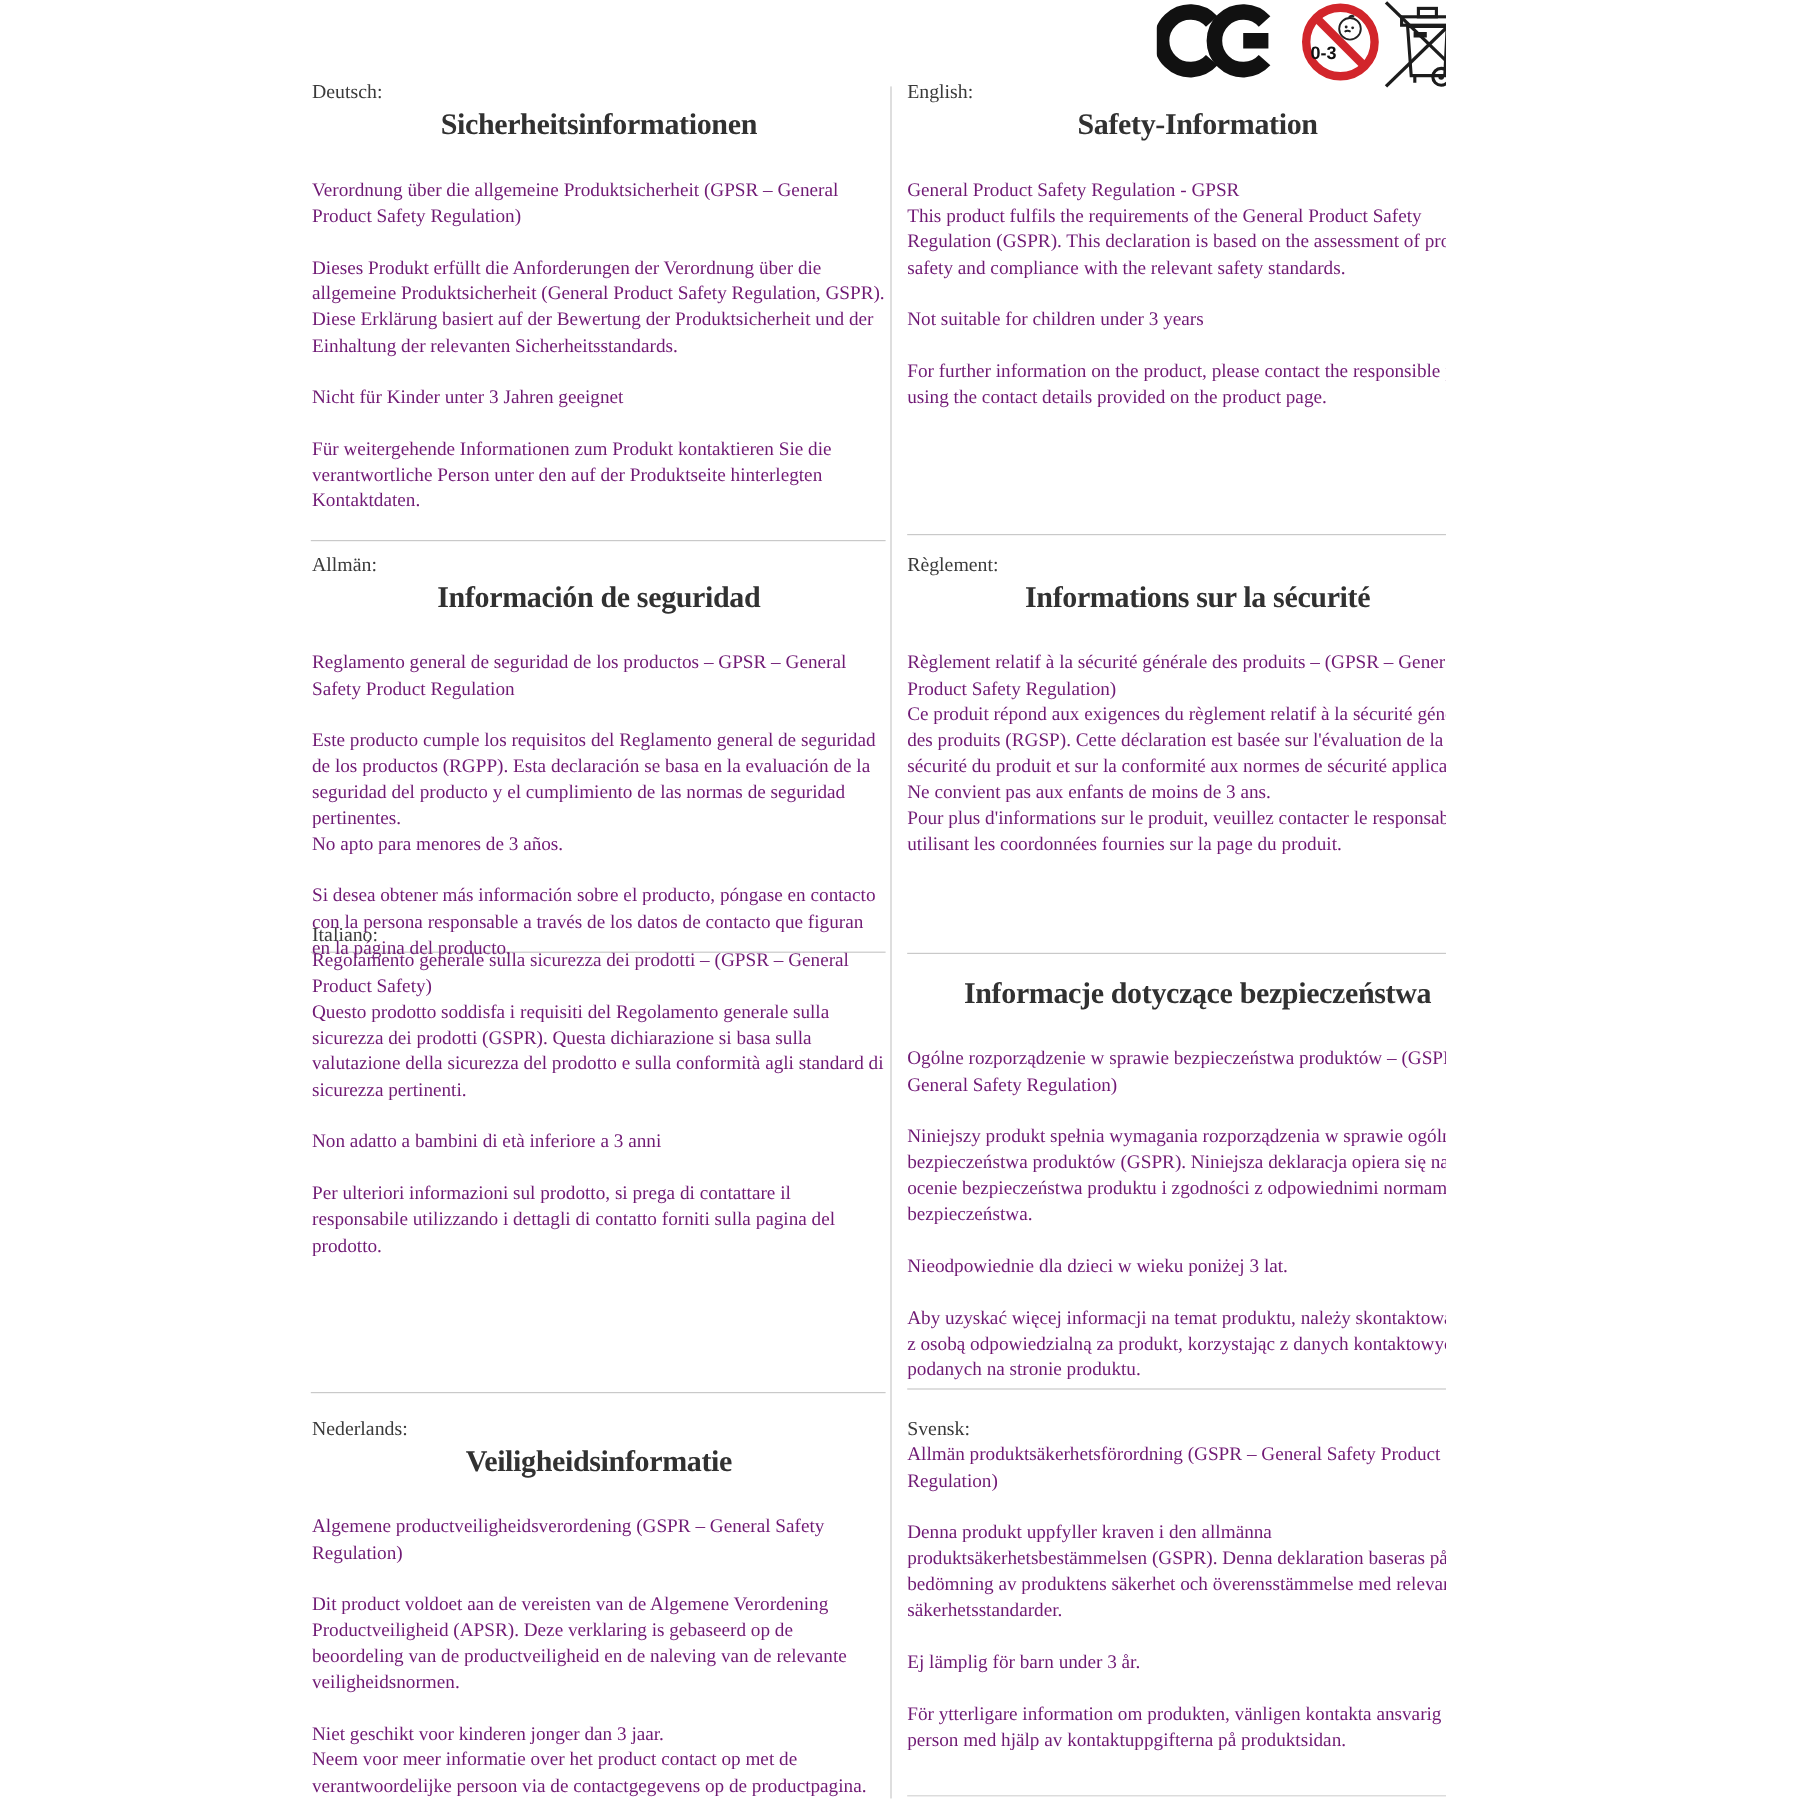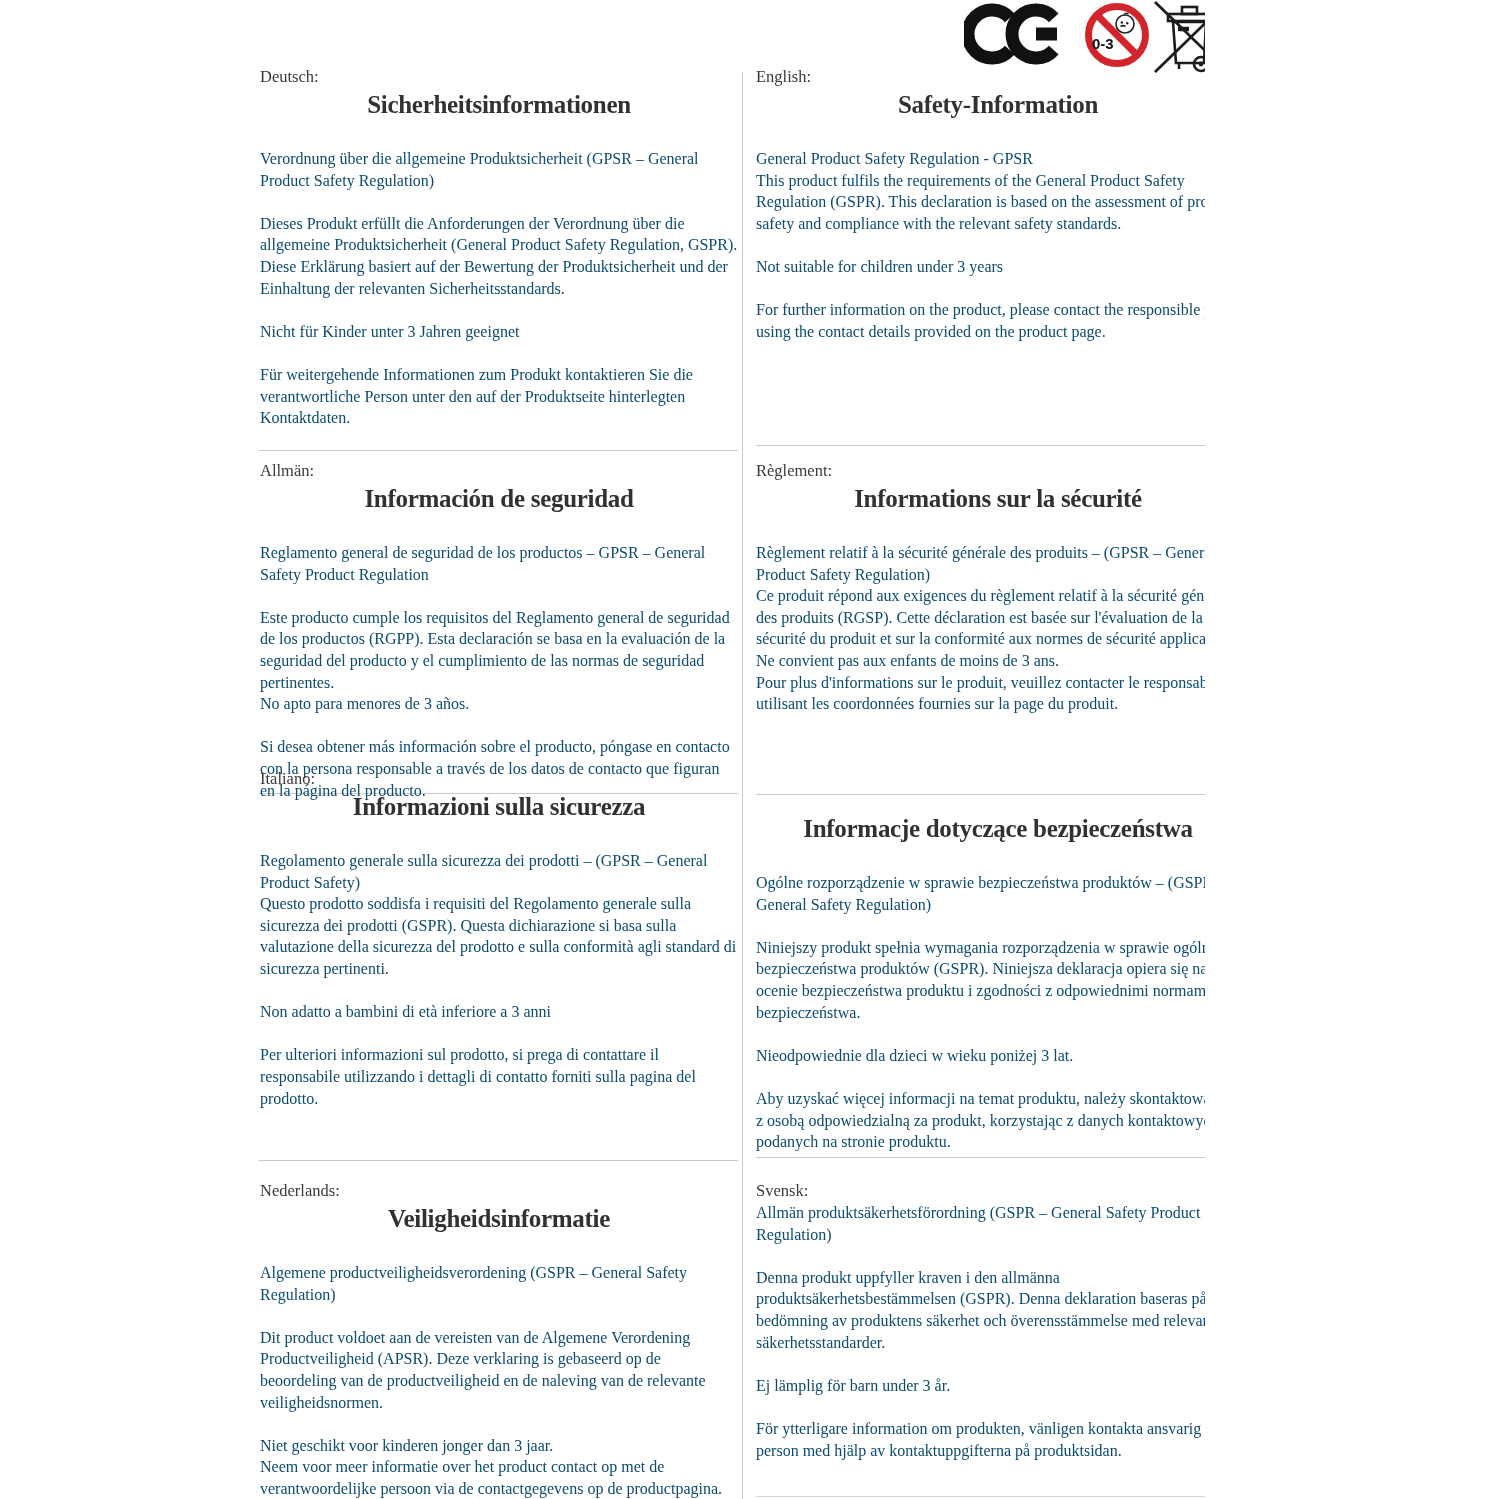--- a/index.html
+++ b/index.html
@@ -15,21 +15,21 @@
   .sec-it{left:260px;top:768px;}
   .sec-pl{left:756px;top:812px;width:484px;}
   .sec-nl{left:260px;top:1180px;}
   .sec-sv{left:756px;top:1180px;width:484px;}
   .lang-label{font-size:16.5px;line-height:22px;margin:0;color:#3a3a3a;}
   .heading{
     font-size:25px;line-height:33px;font-weight:600;letter-spacing:-0.3px;
     color:#313131;margin:0 0 27px 0;text-align:center;
   }
   .body-text{
-    font-size:16px;line-height:21.6px;color:#0c4a6e;
+    font-size:16px;line-height:21.6px;color:#701a75;
     white-space:pre-line;
   }
   .divider-h{position:absolute;height:1px;background:#c9c9c9;}
   .d1l{left:259px;top:450px;width:479px;}
   .d1r{left:756px;top:445px;width:484px;}
   .d2l{left:259px;top:793px;width:479px;}
   .d2r{left:756px;top:794px;width:484px;}
   .d3l{left:259px;top:1160px;width:479px;}
   .d3r{left:756px;top:1157px;width:484px;}
   .d4r{left:756px;top:1496px;width:484px;background:#d4d4d4;}
@@ -140,21 +140,20 @@
     <p class="lang-label">Règlement:</p>
     <h2 class="heading">Informations sur la sécurité</h2>
     <div class="body-text">Règlement relatif à la sécurité générale des produits – (GPSR – General Product Safety Regulation)
 Ce produit répond aux exigences du règlement relatif à la sécurité générale des produits (RGSP). Cette déclaration est basée sur l'évaluation de la sécurité du produit et sur la conformité aux normes de sécurité applicables.
 Ne convient pas aux enfants de moins de 3 ans.
 Pour plus d'informations sur le produit, veuillez contacter le responsable en utilisant les coordonnées fournies sur la page du produit.</div>
   </div>
 
   <div class="section sec-it">
     <p class="lang-label">Italiano:</p>
-    <h2 class="heading">Informazioni sulla sicurezza</h2>
     <div class="body-text">Regolamento generale sulla sicurezza dei prodotti – (GPSR – General Product Safety)
 Questo prodotto soddisfa i requisiti del Regolamento generale sulla sicurezza dei prodotti (GSPR). Questa dichiarazione si basa sulla valutazione della sicurezza del prodotto e sulla conformità agli standard di sicurezza pertinenti.
 
 Non adatto a bambini di età inferiore a 3 anni
 
 Per ulteriori informazioni sul prodotto, si prega di contattare il responsabile utilizzando i dettagli di contatto forniti sulla pagina del prodotto.</div>
   </div>
 
   <div class="section sec-pl">
     <h2 class="heading">Informacje dotyczące bezpieczeństwa</h2>

